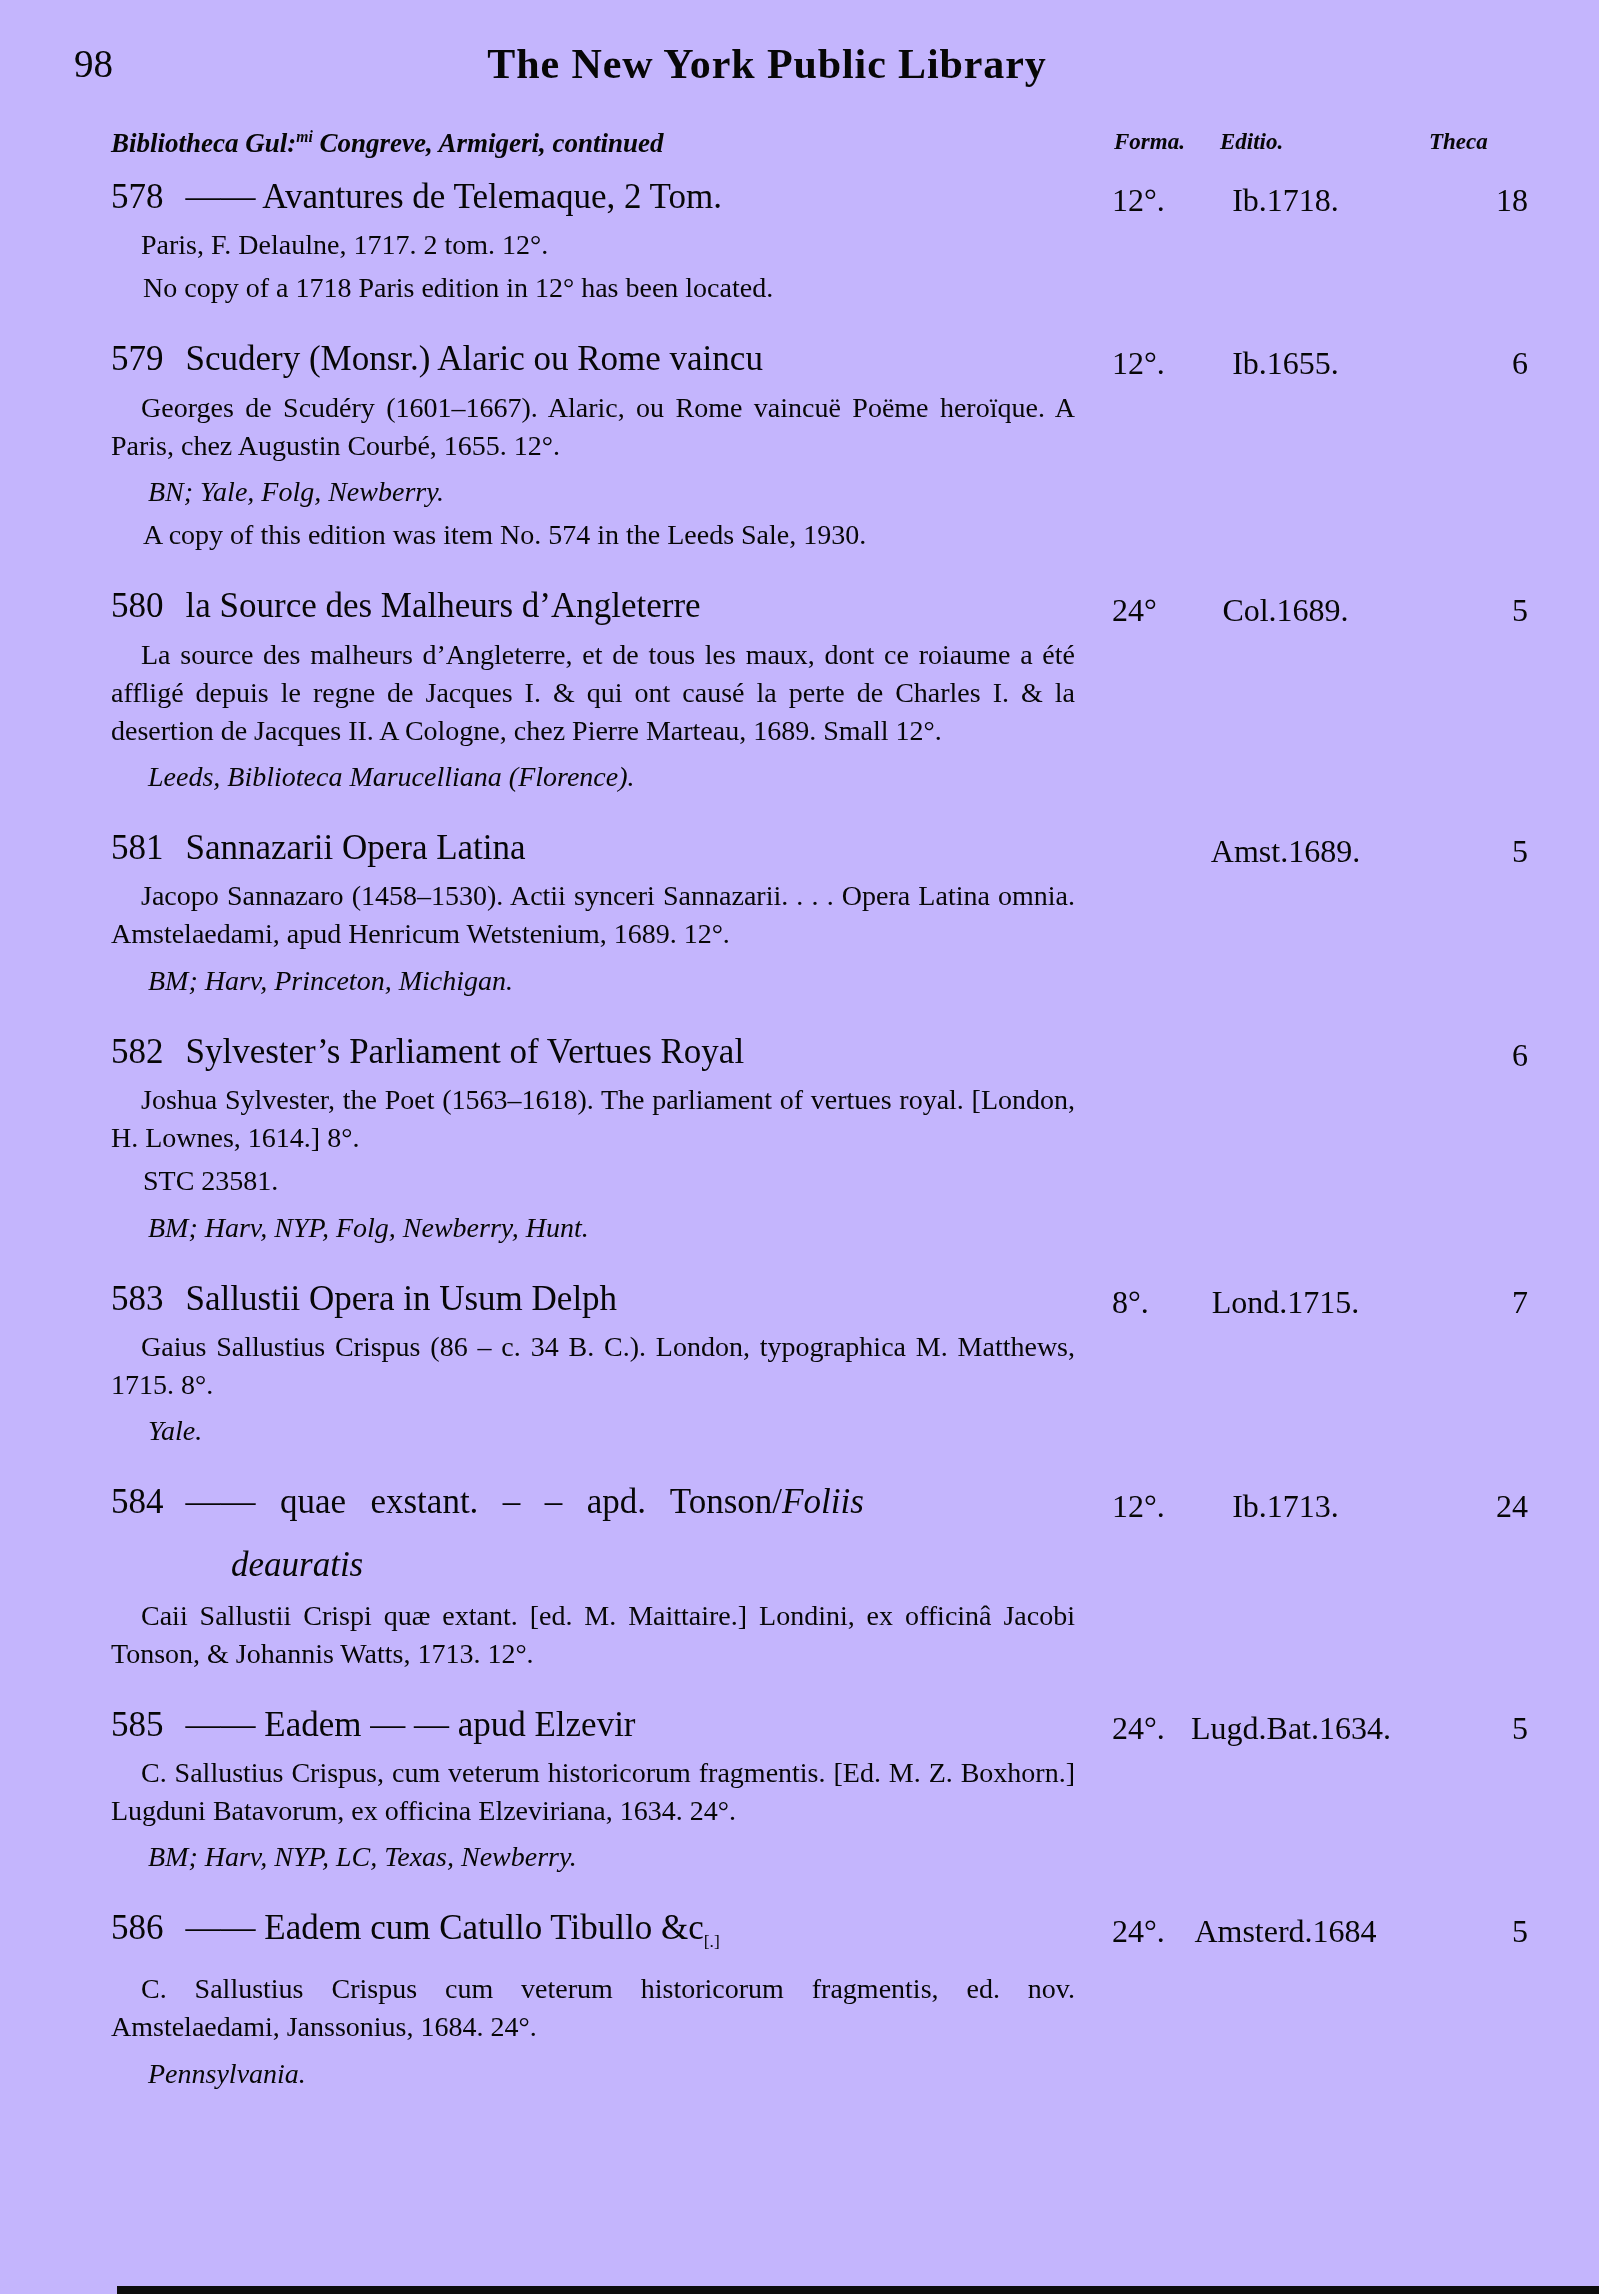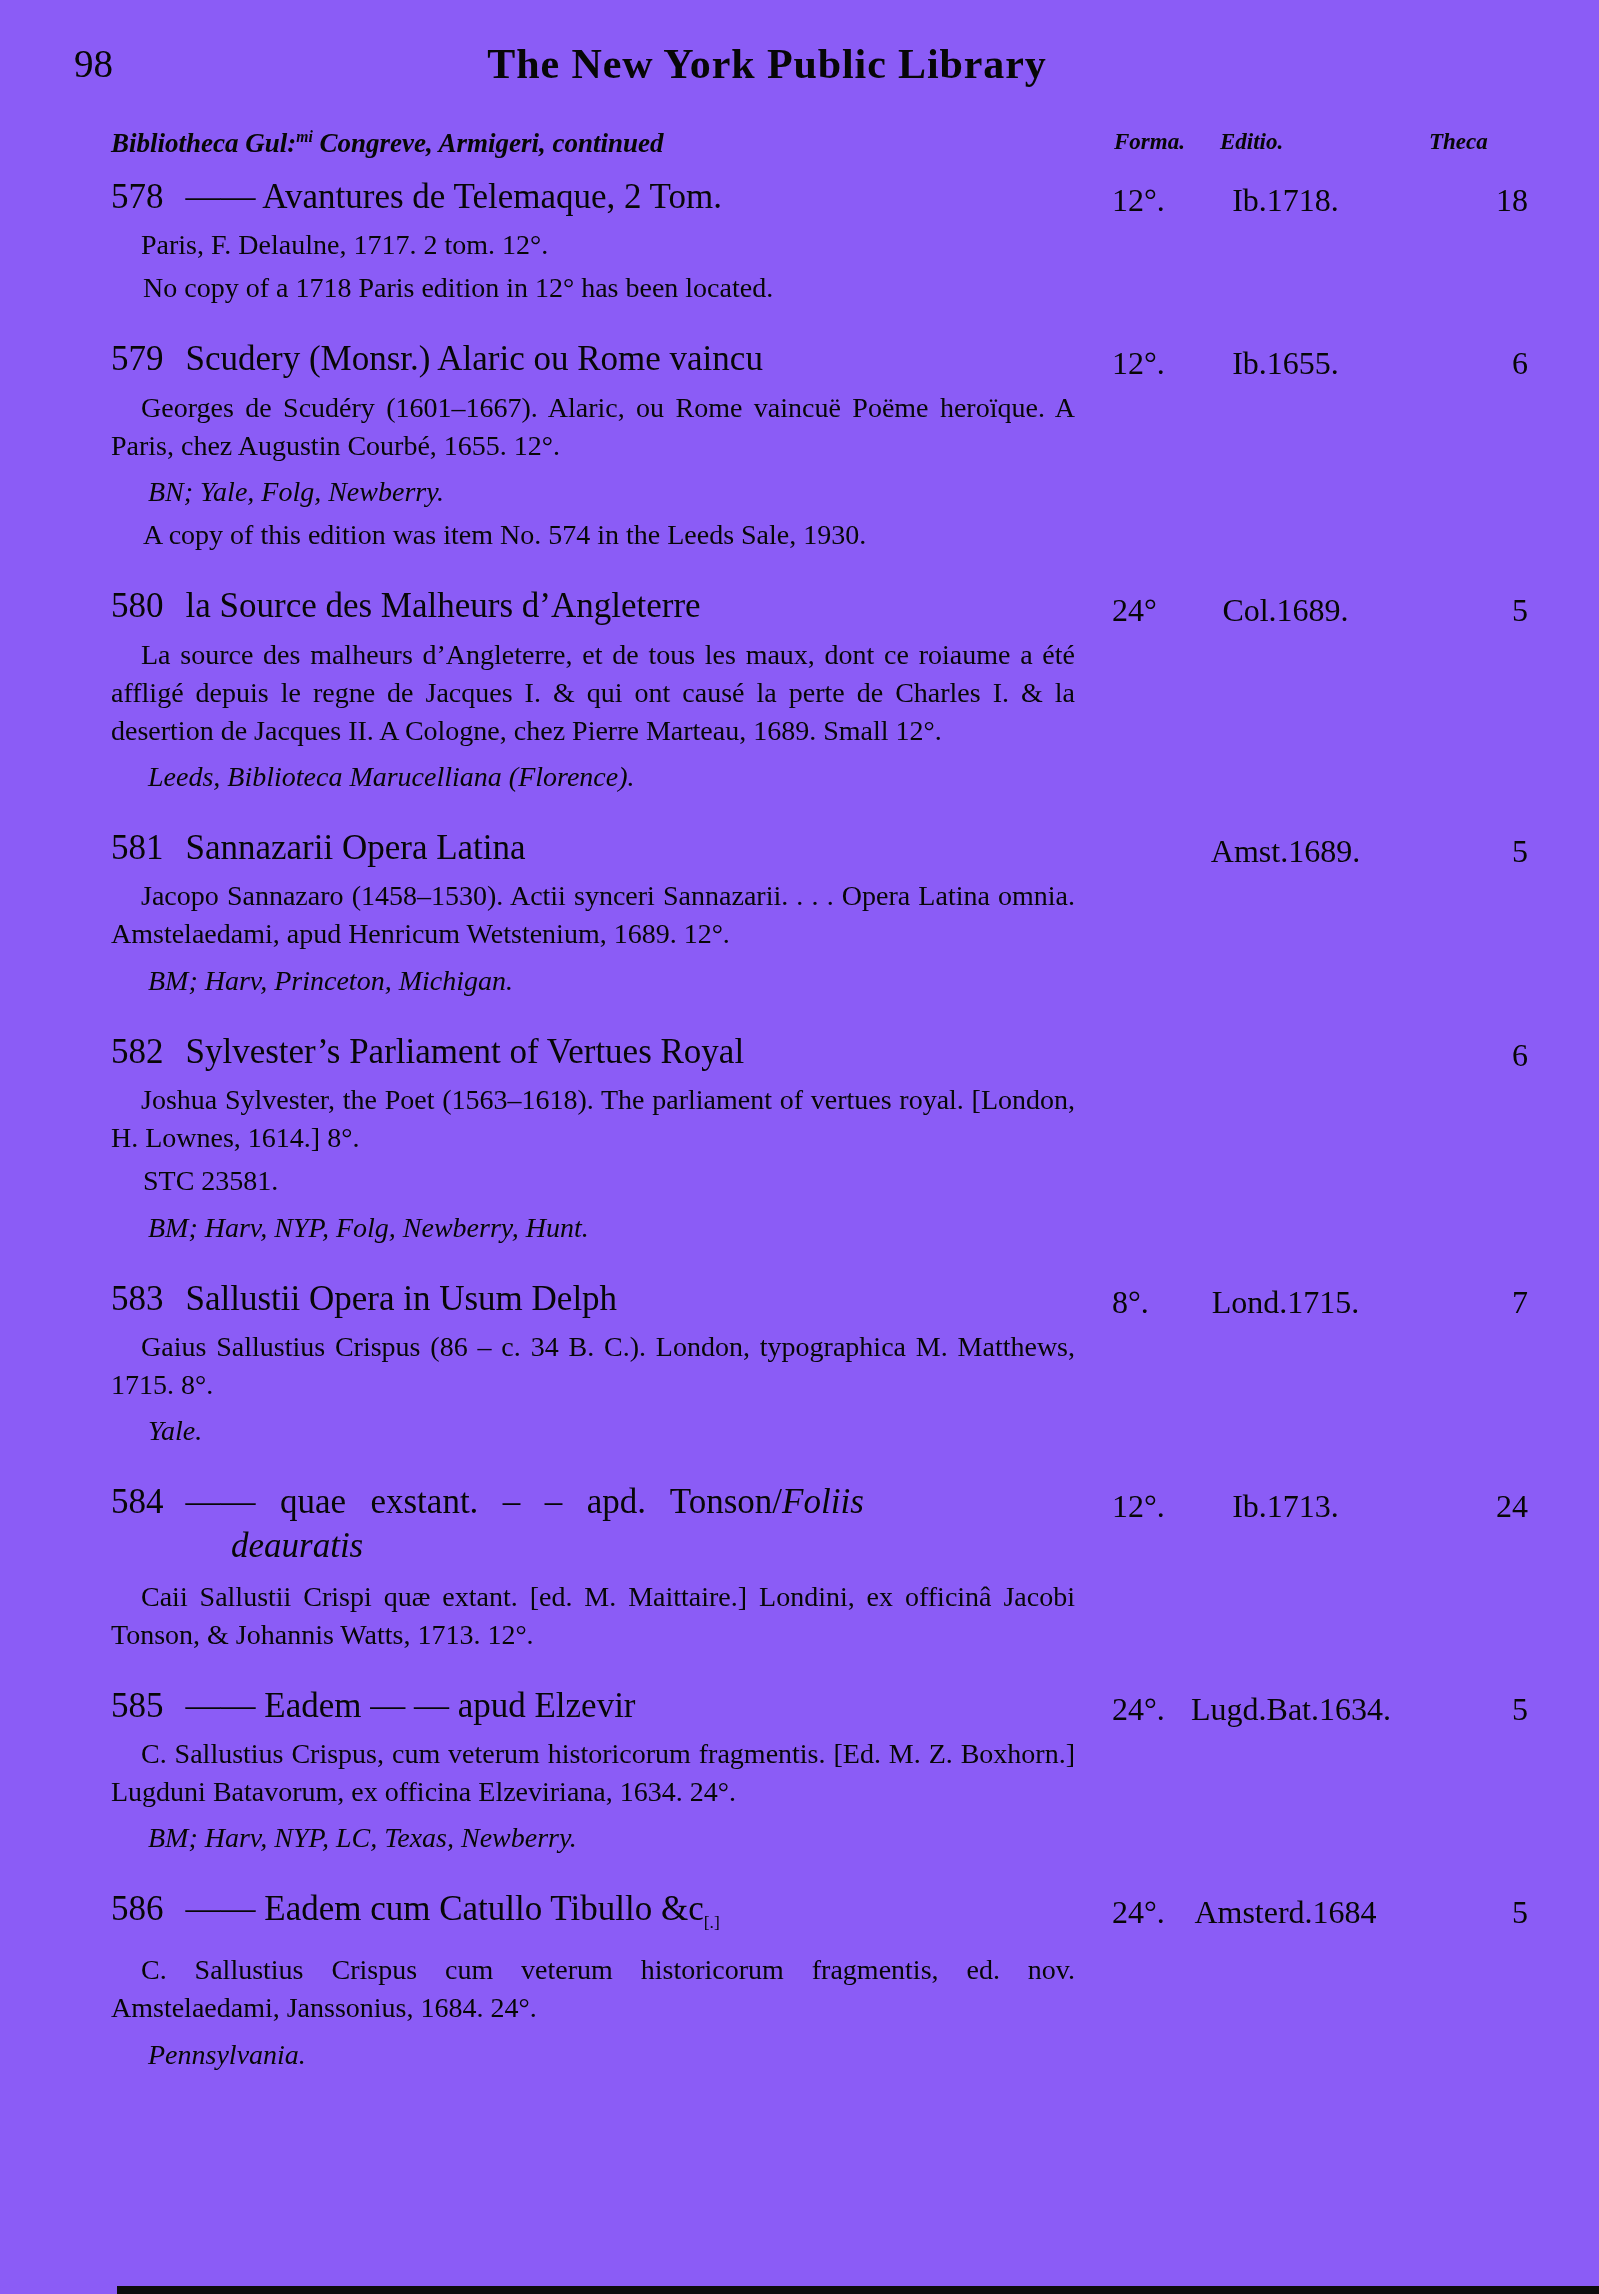--- a/index.html
+++ b/index.html
@@ -1,20 +1,20 @@
 <!DOCTYPE html>
 <html style="font-size:14.8px"><head>
 <meta charset="utf-8">
 <style>
   html,body{margin:0;padding:0;background:#ffffff;}
   .page{
     position:relative;
     width:1599px;
     height:2294px;
-    background:#8b5cf6;
+    background:#c4b5fd;
     color:#070707;
     font-family:"Liberation Serif","DejaVu Serif",serif;
     overflow:hidden;
   }
   
   .page-head{position:relative;padding-top:41px;height:57px;}
   .page-num{position:absolute;left:74px;top:44px;font-size:39px;line-height:1;}
   .page-title{margin:0;text-align:center;font-size:42px;line-height:1.1;font-weight:bold;padding-right:65px;letter-spacing:0.9px;}
   
   .col-head-row{position:relative;margin-top:29.5px;height:37px;}
@@ -26,21 +26,21 @@
   .colh-theca{left:1429px;}
   
   .entries{display:block;}
   .entry{position:relative;margin-top:31px;}
   .entry:first-child{margin-top:11px;}
   .entry-title-row{margin-left:111px;font-size:35px;line-height:42px;white-space:nowrap;}
   .e-num{margin-right:22px;}
   .spread .e-title{word-spacing:15.7px;font-family:Liberation Serif, serif;}
   .t-em{font-style:italic;}
   .t-sub{font-size:0.5em;vertical-align:sub;}
-  .entry-title-line2{margin-left:231px;font-size:35px;line-height:46px;font-style:italic;}
+  .entry-title-line2{margin-left:231px;font-size:35px;line-height:46px;font-style:italic;margin-top:19px;}
   .col{position:absolute;font-size:32px;top:8.3px;line-height:1;}
   .col-forma{left:1112px;}
   .col-editio{left:1191px;width:189px;text-align:center;}
   .col-theca{left:1426px;width:102px;text-align:right;}
   
   .entry p{margin:0;margin-left:111px;width:964px;font-size:28px;line-height:38px;}
   .para{text-align:justify;text-indent:30px;margin-top:8.3px !important;}
   .holdings{font-style:italic;padding-left:37px;margin-top:8.3px !important;}
   .note{padding-left:32px;margin-top:5.5px !important;}
   

